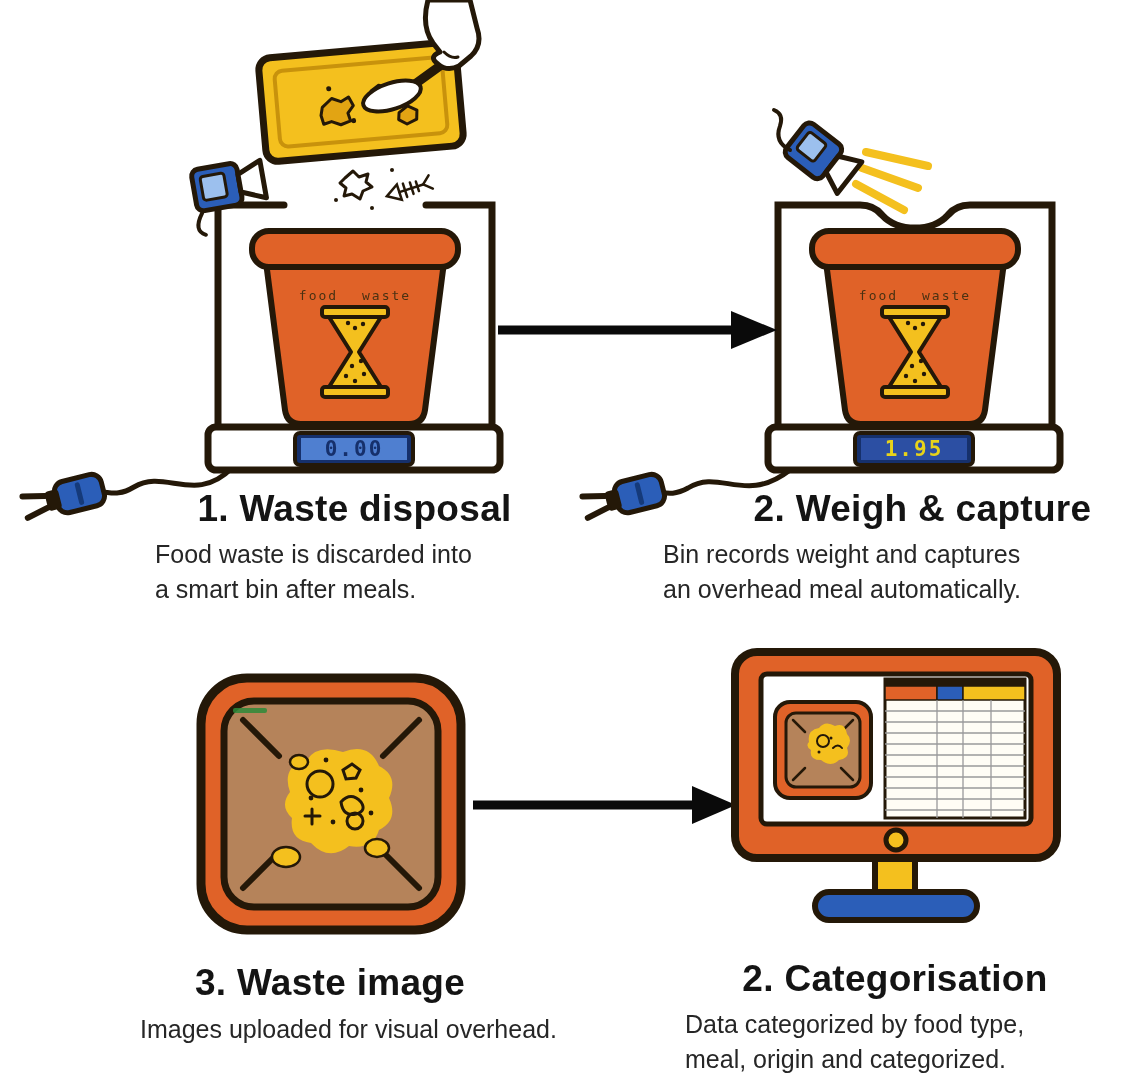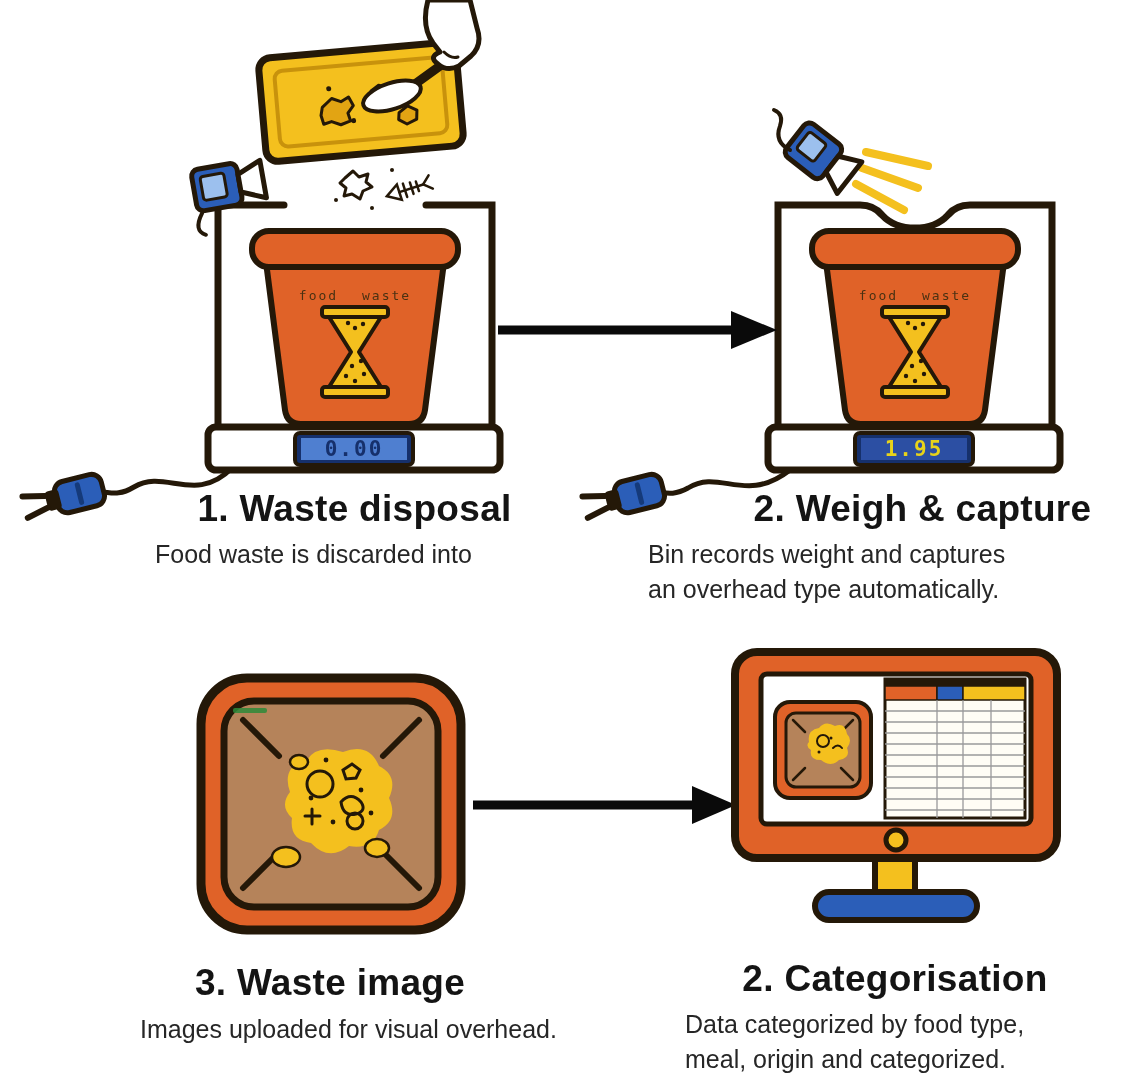--- a/index.html
+++ b/index.html
@@ -276,26 +276,27 @@
       <line x1="162" y1="164" x2="302" y2="164"></line>
     </g>
   </g>
 
   <circle cx="173" cy="194" r="10" class="f-yellow s-dark" stroke-width="5"></circle>
 </svg>
 
 <div class="abs step-title" style="left:182px;top:488px;width:345px">1. Waste disposal</div>
 <div class="abs step-desc" style="left:155px;top:537px;width:435px">
   <span>Food waste is discarded into</span><br>
+  <span>a smart bin after meals.</span>
 </div>
 
 <div class="abs step-title" style="left:745px;top:488px;width:355px">2. Weigh &amp; capture</div>
-<div class="abs step-desc" style="left:648px;top:537px;width:465px">
+<div class="abs step-desc" style="left:663px;top:537px;width:465px">
   <span>Bin records weight and captures</span><br>
-  <span>an overhead type automatically.</span>
+  <span>an overhead meal automatically.</span>
 </div>
 
 <div class="abs step-title" style="left:155px;top:962px;width:350px">3. Waste image</div>
 <div class="abs step-desc" style="left:140px;top:1012px;width:480px">
   <span>Images uploaded for visual overhead.</span>
 </div>
 
 <div class="abs step-title" style="left:720px;top:958px;width:350px">2. Categorisation</div>
 <div class="abs step-desc" style="left:685px;top:1007px;width:430px">
   <span>Data categorized by food type,</span><br>

